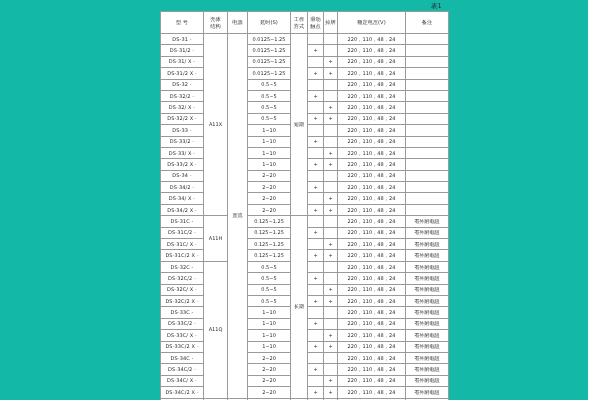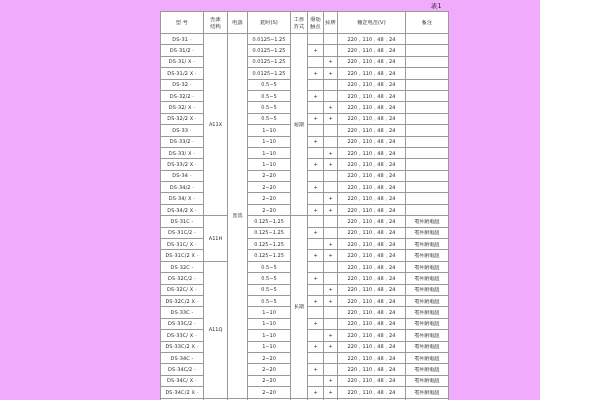--- a/index.html
+++ b/index.html
@@ -1,16 +1,16 @@
 <!DOCTYPE html>
 <html><head>
 <meta charset="utf-8">
 <style>
   html,body{margin:0;padding:0;background:#fff;}
-  .page{position:relative;width:540px;height:400px;background:#f0abfc;overflow:hidden;
+  .page{position:relative;width:588px;height:400px;background:#14b8a6;overflow:hidden;
         font-family:"DejaVu Sans","Liberation Sans",sans-serif;color:#2b2b2b;}
   .tbl-label{position:absolute;top:2px;left:431px;font-size:6.5px;color:#222;}
   table.spec{position:absolute;top:11px;left:160px;border-collapse:collapse;table-layout:fixed;
              border:1px solid #6f6f6f;}
   table.spec th, table.spec td{border:1px solid #9a9a9a;padding:0;margin:0;overflow:hidden;
              font-weight:normal;color:#2e2e2e;background:#fff;}
   table.spec th{font-size:5.2px;line-height:1.25;text-align:center;vertical-align:middle;
              height:21px;white-space:pre-line;color:#333;}
   table.spec td{font-size:5px;line-height:1;text-align:center;vertical-align:middle;height:10.4px;}
   td.model{text-align:left;padding-left:2.5px;letter-spacing:0.1px;}

